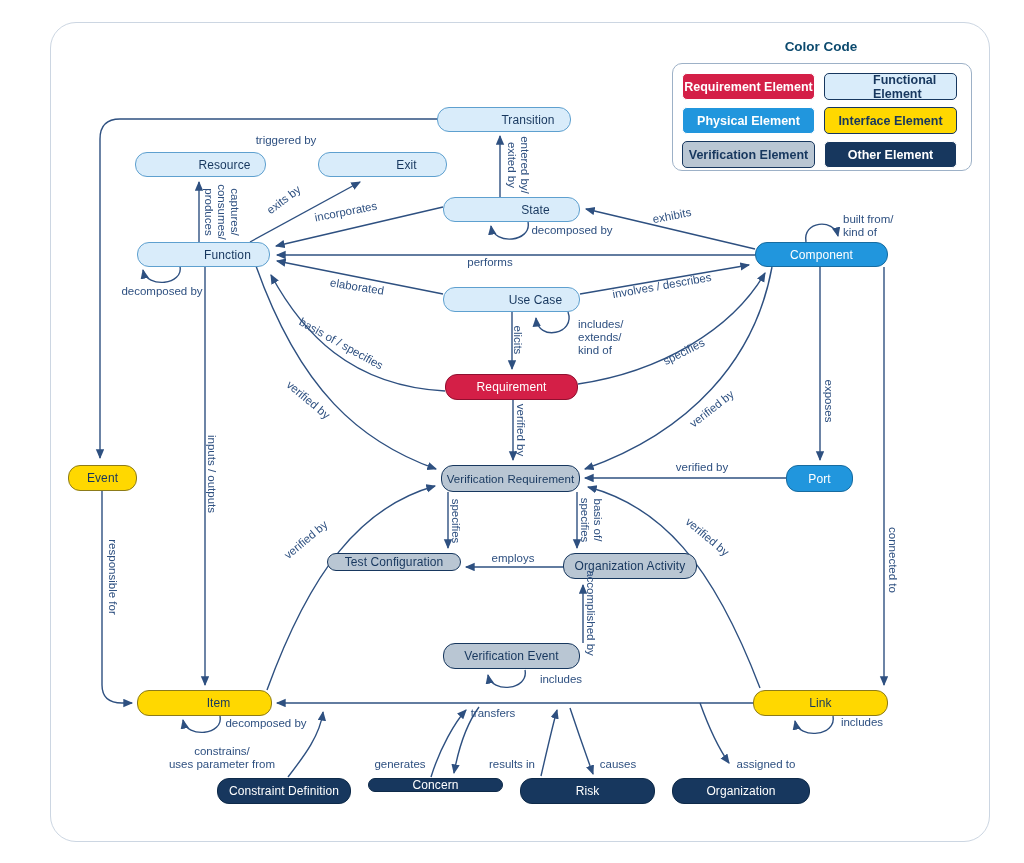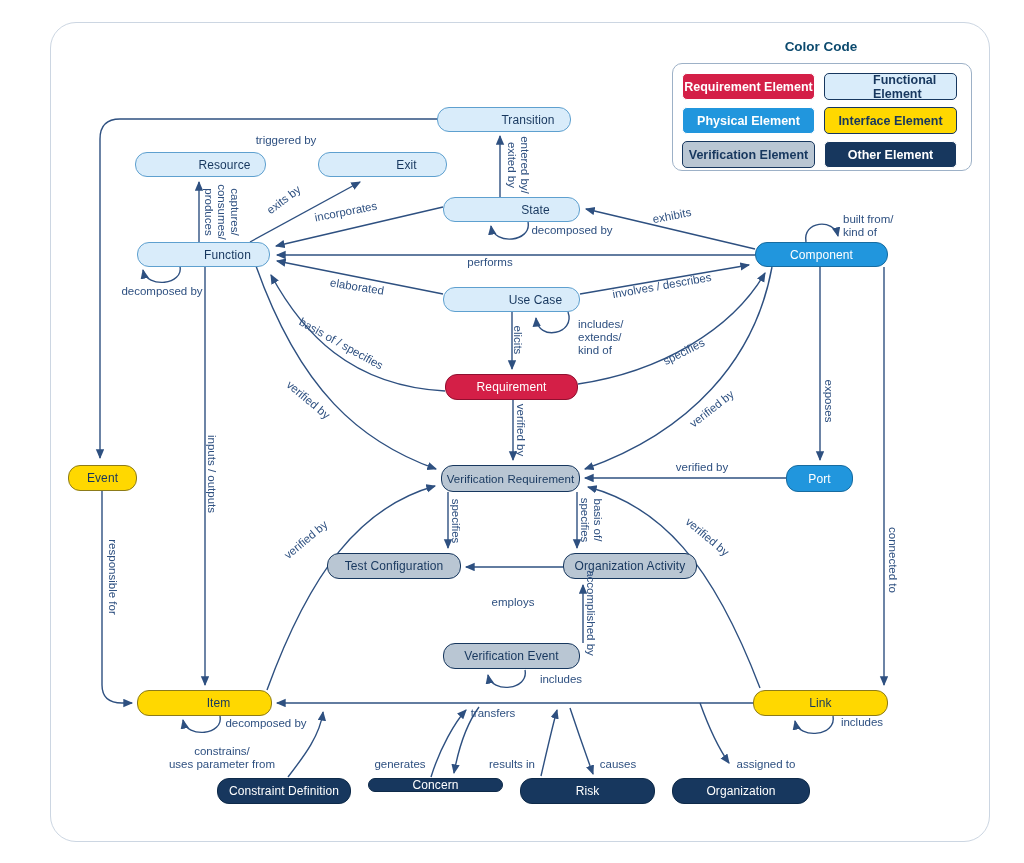--- a/index.html
+++ b/index.html
@@ -94,21 +94,21 @@
 <div class="node functional" style="left:135px;top:152px;width:131px;height:25px;">Resource</div>
 <div class="node functional" style="left:318px;top:152px;width:129px;height:25px;">Exit</div>
 <div class="node functional" style="left:443px;top:197px;width:137px;height:25px;">State</div>
 <div class="node functional" style="left:137px;top:242px;width:133px;height:25px;">Function</div>
 <div class="node physical" style="left:755px;top:242px;width:133px;height:25px;">Component</div>
 <div class="node functional" style="left:443px;top:287px;width:137px;height:25px;text-align:center;">Use Case</div>
 <div class="node requirement" style="left:445px;top:374px;width:133px;height:26px;">Requirement</div>
 <div class="node interface" style="left:68px;top:465px;width:69px;height:26px;">Event</div>
 <div class="node verification" style="left:441px;top:465px;width:139px;height:27px;font-size:11.5px;">Verification Requirement</div>
 <div class="node physical" style="left:786px;top:465px;width:67px;height:27px;">Port</div>
-<div class="node verification" style="left:327px;top:553px;width:134px;height:26px;">Test Configuration</div>
+<div class="node verification" style="left:327px;top:553px;width:134px;height:18px;">Test Configuration</div>
 <div class="node verification" style="left:563px;top:553px;width:134px;height:26px;">Organization Activity</div>
 <div class="node verification" style="left:443px;top:643px;width:137px;height:26px;">Verification Event</div>
 <div class="node interface" style="left:137px;top:690px;width:135px;height:26px;padding-left:28px;">Item</div>
 <div class="node interface" style="left:753px;top:690px;width:135px;height:26px;text-align:right;">Link</div>
 <div class="node other" style="left:217px;top:778px;width:134px;height:26px;">Constraint Definition</div>
 <div class="node other" style="left:368px;top:778px;width:135px;height:14px;">Concern</div>
 <div class="node other" style="left:520px;top:778px;width:135px;height:26px;">Risk</div>
 <div class="node other" style="left:672px;top:778px;width:138px;height:26px;">Organization</div>
 
 <div class="lbl" style="left:286px;top:104px;margin-top:36px;">triggered by</div>
@@ -133,21 +133,21 @@
 <div class="lbl" style="left:518px;top:340px;transform:translate(-50%,-50%) rotate(90deg);">elicits</div>
 <div class="lbl" style="left:684px;top:352px;transform:translate(-50%,-50%) rotate(-27deg);">specifies</div>
 <div class="lbl" style="left:712px;top:409px;transform:translate(-50%,-50%) rotate(-38deg);">verified by</div>
 <div class="lbl" style="left:702px;top:467px;">verified by</div>
 <div class="lbl" style="left:341px;top:344px;transform:translate(-50%,-50%) rotate(29deg);">basis of / specifies</div>
 <div class="lbl" style="left:308px;top:400px;transform:translate(-50%,-50%) rotate(40deg);">verified by</div>
 <div class="lbl" style="left:521px;top:430px;transform:translate(-50%,-50%) rotate(90deg);">verified by</div>
 <div class="lbl" style="left:456px;top:521px;transform:translate(-50%,-50%) rotate(90deg);">specifies</div>
 <div class="lbl" style="left:591px;top:520px;transform:translate(-50%,-50%) rotate(90deg);">basis of/
 specifies</div>
-<div class="lbl" style="left:513px;top:558px;margin-top:44px;">employs</div>
+<div class="lbl" style="left:513px;top:558px;">employs</div>
 <div class="lbl" style="left:306px;top:540px;transform:translate(-50%,-50%) rotate(-40deg);">verified by</div>
 <div class="lbl" style="left:707px;top:537px;transform:translate(-50%,-50%) rotate(40deg);">verified by</div>
 <div class="lbl" style="left:591px;top:613px;transform:translate(-50%,-50%) rotate(90deg);">accomplished by</div>
 <div class="lbl" style="left:561px;top:679px;">includes</div>
 <div class="lbl" style="left:829px;top:401px;transform:translate(-50%,-50%) rotate(90deg);">exposes</div>
 <div class="lbl" style="left:893px;top:560px;transform:translate(-50%,-50%) rotate(90deg);">connected to</div>
 <div class="lbl" style="left:212px;top:474px;transform:translate(-50%,-50%) rotate(90deg);">inputs / outputs</div>
 <div class="lbl" style="left:113px;top:577px;transform:translate(-50%,-50%) rotate(90deg);">responsible for</div>
 <div class="lbl" style="left:266px;top:723px;">decomposed by</div>
 <div class="lbl" style="left:862px;top:722px;">includes</div>

